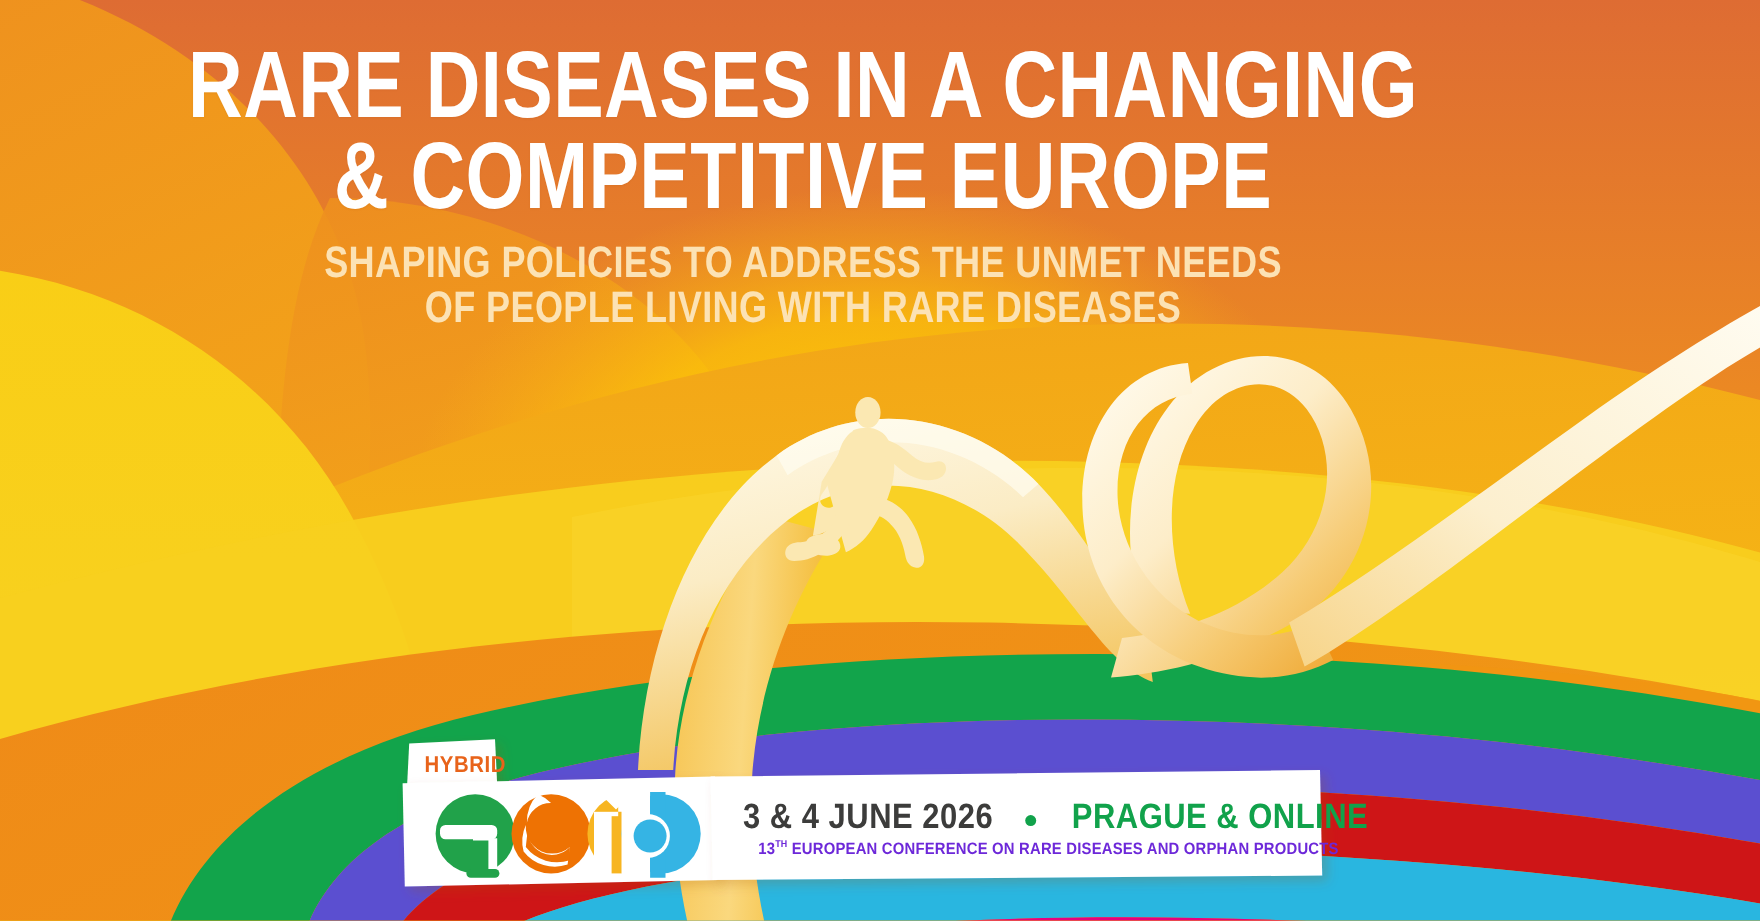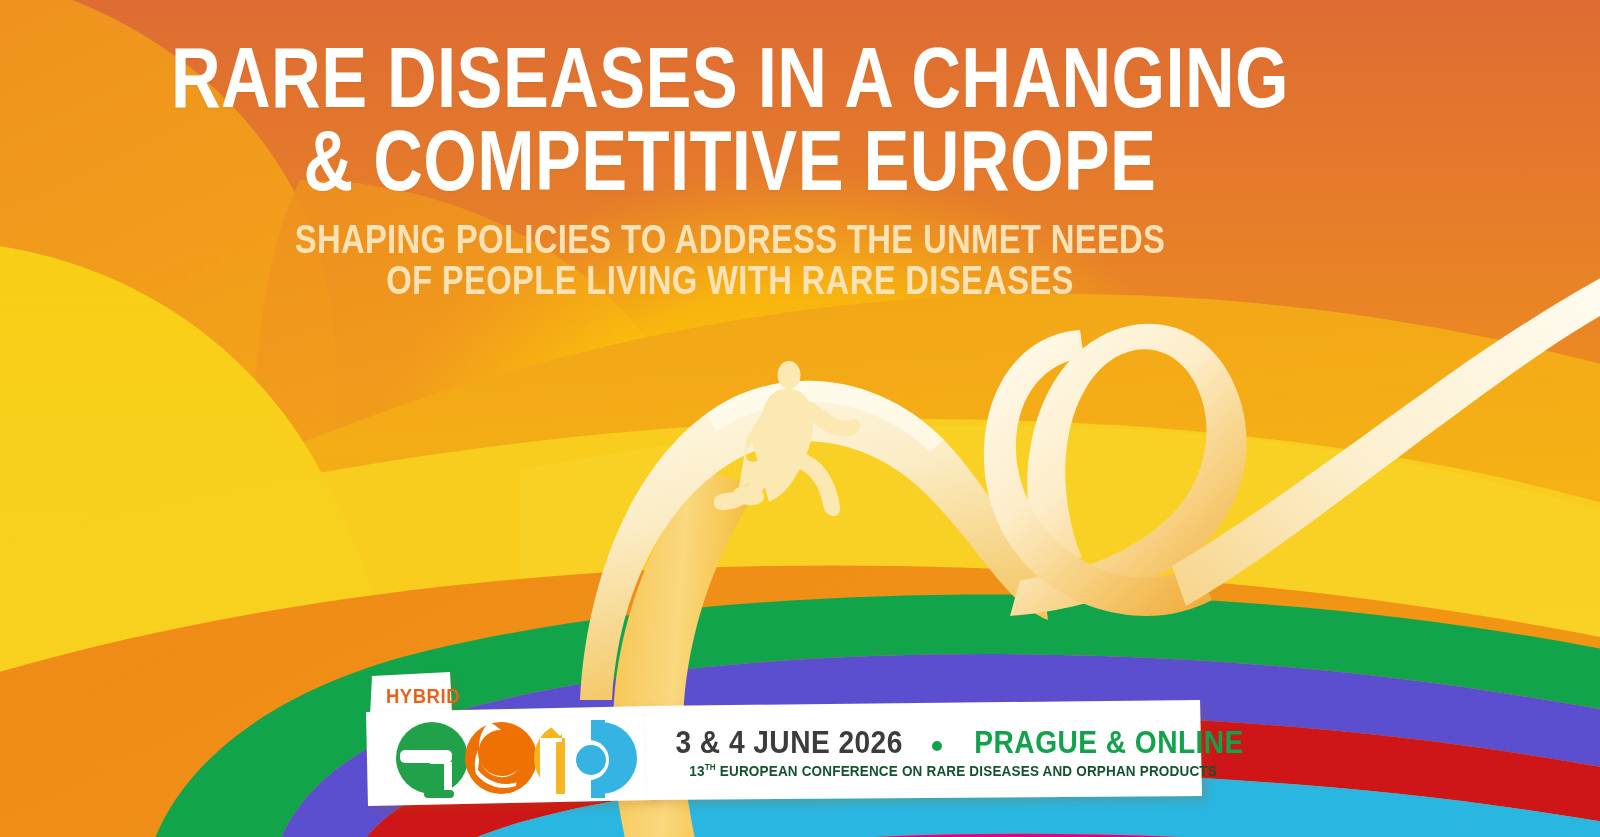--- a/index.html
+++ b/index.html
@@ -72,21 +72,21 @@
   }
   .place-txt{
     color:#11A24B;
     font-family:"Liberation Sans Narrow","Liberation Sans",sans-serif;
     font-weight:700;font-size:32px;letter-spacing:0.5px;
     display:inline-block;transform:scaleX(0.88);transform-origin:center;
   }
   .conf-line{
     position:absolute;left:660px;top:762px;width:520px;
     text-align:center;z-index:62;white-space:nowrap;
-    color:#14532d;
+    color:#6d28d9;
     font-family:"Liberation Sans Narrow","Liberation Sans",sans-serif;
     font-weight:700;font-size:15px;letter-spacing:0.2px;
   }
   .conf-line span.inner{display:inline-block;transform:scaleX(0.9);}
   .conf-line sup{font-size:9px;vertical-align:6px;}
 </style>
 </head>
 <body>
 
 <div id="stage">

